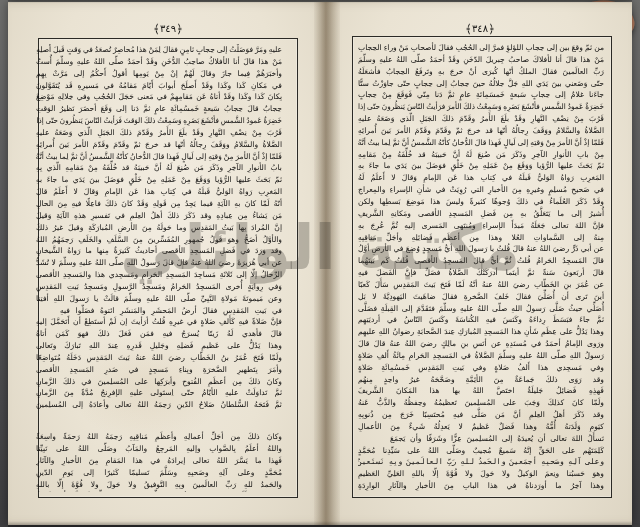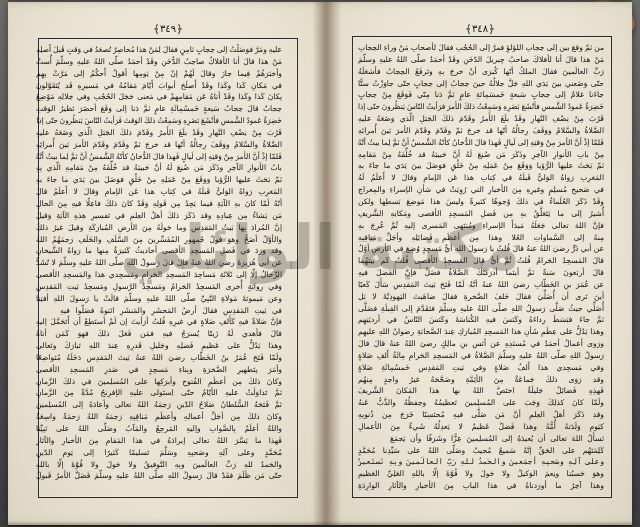--- a/index.html
+++ b/index.html
@@ -214,21 +214,21 @@
         <span class="ln" style="transform: scaleX(1);">فإنَّ اللهَ تعالى جَعَلَهُ مَبدَأَ الإسراءِ ومُنتَهى المَسرى إليهِ ثُمَّ عُرِجَ بهِ</span>
         <span class="ln" style="transform: scaleX(1);">مِنهُ إلى السَّماواتِ العُلا وهذا مِن أعظَمِ فَضائِلِهِ وأجَلِّ مَناقِبِهِ</span>
         <span class="ln" style="transform: scaleX(1);">عن أبي ذَرٍّ رضيَ اللهُ عنهُ قالَ قُلتُ يا رَسولَ اللهِ أيُّ مَسجِدٍ وُضِعَ في الأرضِ أوَّلُ</span>
         <span class="ln" style="transform: scaleX(1);">قالَ المَسجِدُ الحَرامُ قُلتُ ثُمَّ أيٌّ قالَ المَسجِدُ الأقصى قُلتُ كَم بَينَهُما</span>
         <span class="ln" style="transform: scaleX(1);">قالَ أربَعونَ سَنةً ثمَّ أينَما أدرَكَتْكَ الصَّلاةُ فصَلِّ فإنَّ الفَضلَ فيهِ</span>
         <span class="ln" style="transform: scaleX(1);">عن عُمَرَ بنِ الخَطّابِ رضيَ اللهُ عنهُ أنَّهُ لَمّا فَتَحَ بَيتَ المَقدِسِ سَأَلَ كَعبًا</span>
         <span class="ln" style="transform: scaleX(1);">أينَ تَرى أن أُصَلِّيَ فقالَ خَلفَ الصَّخرةِ فقالَ ضاهَيتَ اليَهودِيَّةَ لا بَل</span>
         <span class="ln" style="transform: scaleX(1);">أُصَلِّي حيثُ صَلَّى رَسولُ اللهِ صلّى اللهُ عليهِ وسلّمَ فتَقَدَّمَ إلى القِبلَةِ فصَلَّى</span>
         <span class="ln" style="transform: scaleX(1);">ثمَّ جاءَ فبَسَطَ رِداءَهُ وكَنَسَ فيهِ الكُناسَةَ وكَنَسَ النّاسُ في أرديَتِهِم</span>
         <span class="ln" style="transform: scaleX(1);">وهذا يَدُلُّ على عِظَمِ شَأنِ هذا المَسجِدِ المُبارَكِ عِندَ الصَّحابَةِ رضوانُ اللهِ عليهِم</span>
-        <span class="ln" style="transform: scaleX(1);">ورَوى أعمالُ أحمَدُ في مُسنَدِهِ عن أنَسِ بنِ مالِكٍ رضيَ اللهُ عنهُ قالَ قالَ</span>
+        <span class="ln" style="transform: scaleX(1);">ورَوى الإمامُ أحمَدُ في مُسنَدِهِ عن أنَسِ بنِ مالِكٍ رضيَ اللهُ عنهُ قالَ قالَ</span>
         <span class="ln" style="transform: scaleX(1);">رَسولُ اللهِ صلّى اللهُ عليهِ وسلّمَ الصَّلاةُ في المَسجِدِ الحَرامِ مِائَةُ أَلفِ صَلاةٍ</span>
         <span class="ln" style="transform: scaleX(1);">وفي مَسجِدي هذا أَلفُ صَلاةٍ وفي بَيتِ المَقدِسِ خَمسُمِائَةِ صَلاةٍ</span>
         <span class="ln" style="transform: scaleX(1);">وقد رَوَى ذلكَ جَماعَةٌ مِنَ الأئِمَّةِ وصَحَّحَهُ غيرُ واحِدٍ مِنهُم</span>
         <span class="ln" style="transform: scaleX(1);">فَهذِهِ فَضائِلُ جَليلَةٌ اختَصَّ اللهُ بها هذا المَكانَ الشَّريفَ</span>
         <span class="ln" style="transform: scaleX(1);">ولَمّا كانَ كذلِكَ وَجَبَ على المُسلِمينَ تَعظيمُهُ وحِفظُهُ والذَّبُّ عَنهُ</span>
         <span class="ln" style="transform: scaleX(1);">وقد ذَكَرَ أهلُ العِلمِ أنَّ مَن صَلَّى فيهِ مُحتَسِبًا خَرَجَ مِن ذُنوبِهِ</span>
         <span class="ln" style="transform: scaleX(1);">كيَومِ وَلَدَتهُ أُمُّهُ وهذا فَضلٌ عَظيمٌ لا يَعدِلُهُ شَيءٌ مِنَ الأعمالِ</span>
         <span class="ln" style="transform: scaleX(1); padding-left: 32px;">نَسأَلُ اللهَ تعالى أن يُعيدَهُ إلى المُسلِمينَ عِزًّا وشَرَفًا وأن يَجمَعَ</span>
         <span class="ln" style="transform: scaleX(1);">كَلِمَتَهُم على الحَقِّ إنَّهُ سَميعٌ مُجيبٌ وصَلّى اللهُ على سَيِّدِنا مُحَمَّدٍ</span>
         <span class="ln" style="transform: scaleX(1); font-family: Liberation Mono, monospace;">وعلى آلِهِ وصَحبِهِ أجمَعينَ والحَمدُ للهِ رَبِّ العالَمينَ وبِهِ نَستَعينُ</span>
@@ -260,21 +260,21 @@
         <span class="ln" style="transform: scaleX(1);">وعن مَيمونَةَ مَولاةِ النَّبِيِّ صلّى اللهُ عليهِ وسلّمَ قالَتْ يا رَسولَ اللهِ أفتِنا</span>
         <span class="ln" style="transform: scaleX(1); margin-left: 24px;">في بَيتِ المَقدِسِ فقالَ أرضُ المَحشَرِ والمَنشَرِ ائتوهُ فصَلّوا فيهِ</span>
         <span class="ln" style="transform: scaleX(1);">فإنَّ صَلاةً فيهِ كَأَلفِ صَلاةٍ في غيرِهِ قُلتُ أرَأيتَ إن لَمْ أستَطِعْ أن أَتَحَمَّلَ إليهِ</span>
         <span class="ln" style="transform: scaleX(1);">قالَ فأهدي لَهُ زَيتًا يُسرَجُ فيهِ فمَن فَعَلَ ذلكَ فهوَ كَمَن أتاهُ</span>
         <span class="ln" style="transform: scaleX(1);">وهذا يَدُلُّ على عَظيمِ فَضلِهِ وجَليلِ قَدرِهِ عِندَ اللهِ تَبارَكَ وتَعالى</span>
         <span class="ln" style="transform: scaleX(1);">ولَمّا فَتَحَ عُمَرُ بنُ الخَطّابِ رضيَ اللهُ عنهُ بَيتَ المَقدِسِ دَخَلَهُ مُتَواضِعًا</span>
         <span class="ln" style="transform: scaleX(1);">وأمَرَ بِتَطهيرِ الصَّخرَةِ وبِناءِ مَسجِدٍ في صَدرِ المَسجِدِ الأقصى</span>
         <span class="ln" style="transform: scaleX(1);">وكانَ ذلكَ مِن أعظَمِ الفُتوحِ وأبرَكِها على المُسلِمينَ في ذلكَ الزَّمانِ</span>
         <span class="ln" style="transform: scaleX(1);">ثمَّ تَداوَلَتْ عليهِ الأيّامُ حتّى اِستَولى عليهِ الإفرِنجُ مُدَّةً مِنَ الزَّمانِ</span>
         <span class="ln" style="transform: scaleX(1);">ثمَّ فَتَحَهُ السُّلطانُ صَلاحُ الدّينِ رَحِمَهُ اللهُ تعالى وأعادَهُ إلى المُسلِمينَ</span>
-        <span class="ln" style="transform: scaleX(1);">وكانَ ذلكَ مِن أجَلِّ أعمالِهِ وأعظَمِ مَناقِبِهِ رَحِمَهُ اللهُ رَحمَةً واسِعَةً</span>
+        <span class="ln" style="transform: scaleX(1); margin-top: 20px;">وكانَ ذلكَ مِن أجَلِّ أعمالِهِ وأعظَمِ مَناقِبِهِ رَحِمَهُ اللهُ رَحمَةً واسِعَةً</span>
         <span class="ln" style="transform: scaleX(1);">واللهُ أعلَمُ بِالصَّوابِ وإليهِ المَرجِعُ والمَآبُ وصَلّى اللهُ على نَبِيِّنا</span>
         <span class="ln" style="transform: scaleX(1);">فَهذا ما يَسَّرَ اللهُ تعالى إيرادَهُ في هذا المَقامِ مِنَ الأخبارِ والآثارِ</span>
         <span class="ln" style="transform: scaleX(1);">مُحَمَّدٍ وعلى آلِهِ وصَحبِهِ وسَلَّمَ تَسليمًا كَثيرًا إلى يَومِ الدّينِ</span>
         <span class="ln" style="transform: scaleX(1);">والحَمدُ للهِ رَبِّ العالَمينَ وبِهِ التَّوفيقُ ولا حَولَ ولا قُوَّةَ إلّا باللهِ</span>
         <span class="ln" style="transform: scaleX(1);">حتّى مَن ظَلَمَ فقَدْ قالَ رَسولُ اللهِ صلّى اللهُ عليهِ وسلّمَ فَصَلَّ الأمرُ قَبولُ</span>
       </div>
 
     <div class="watermark">مكتبة الوائلي</div>
   </div>
 

